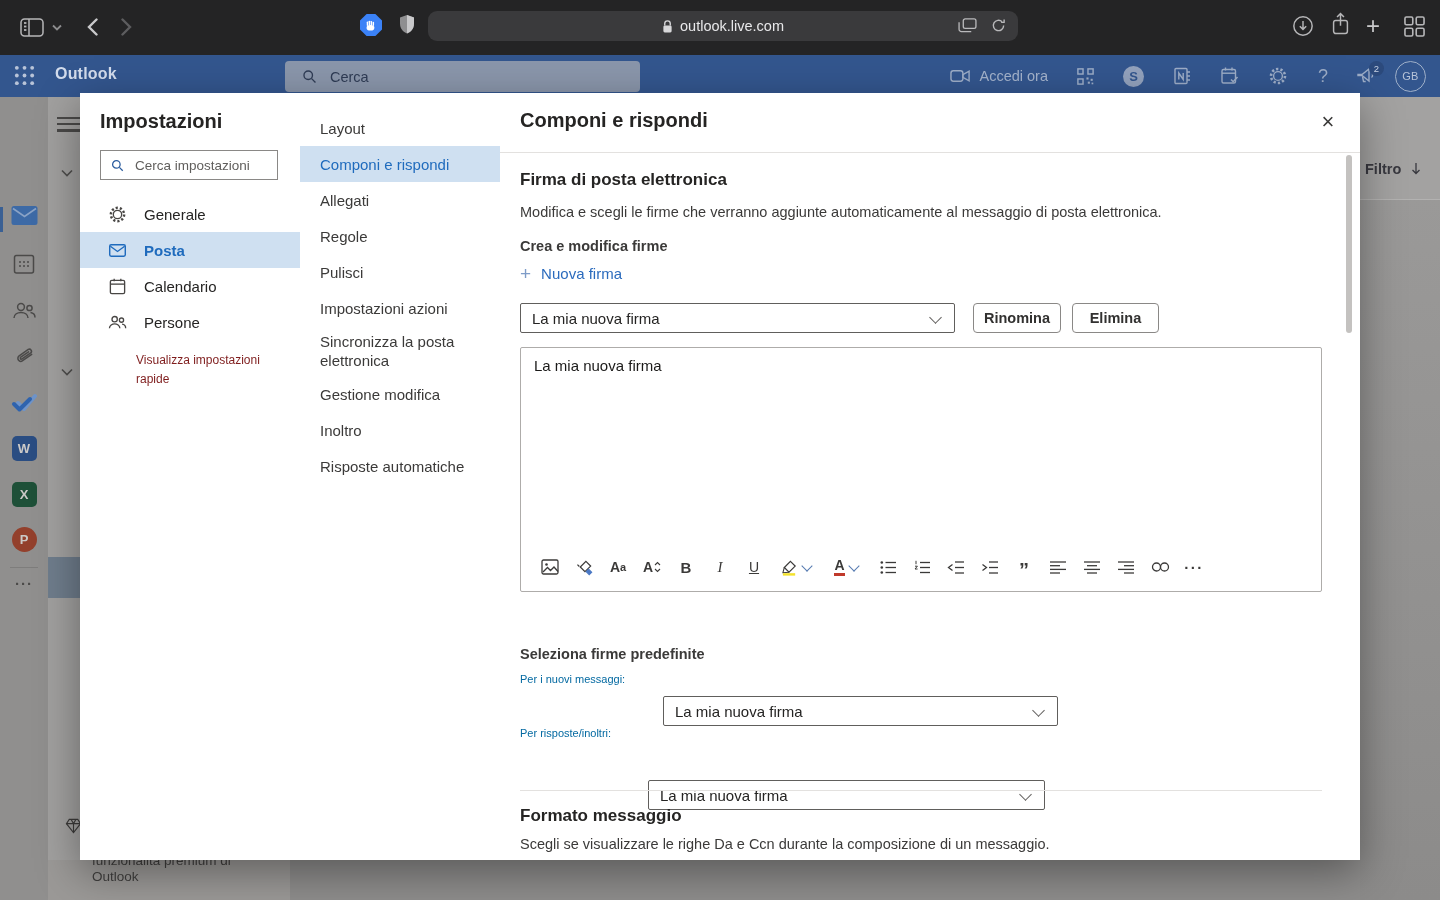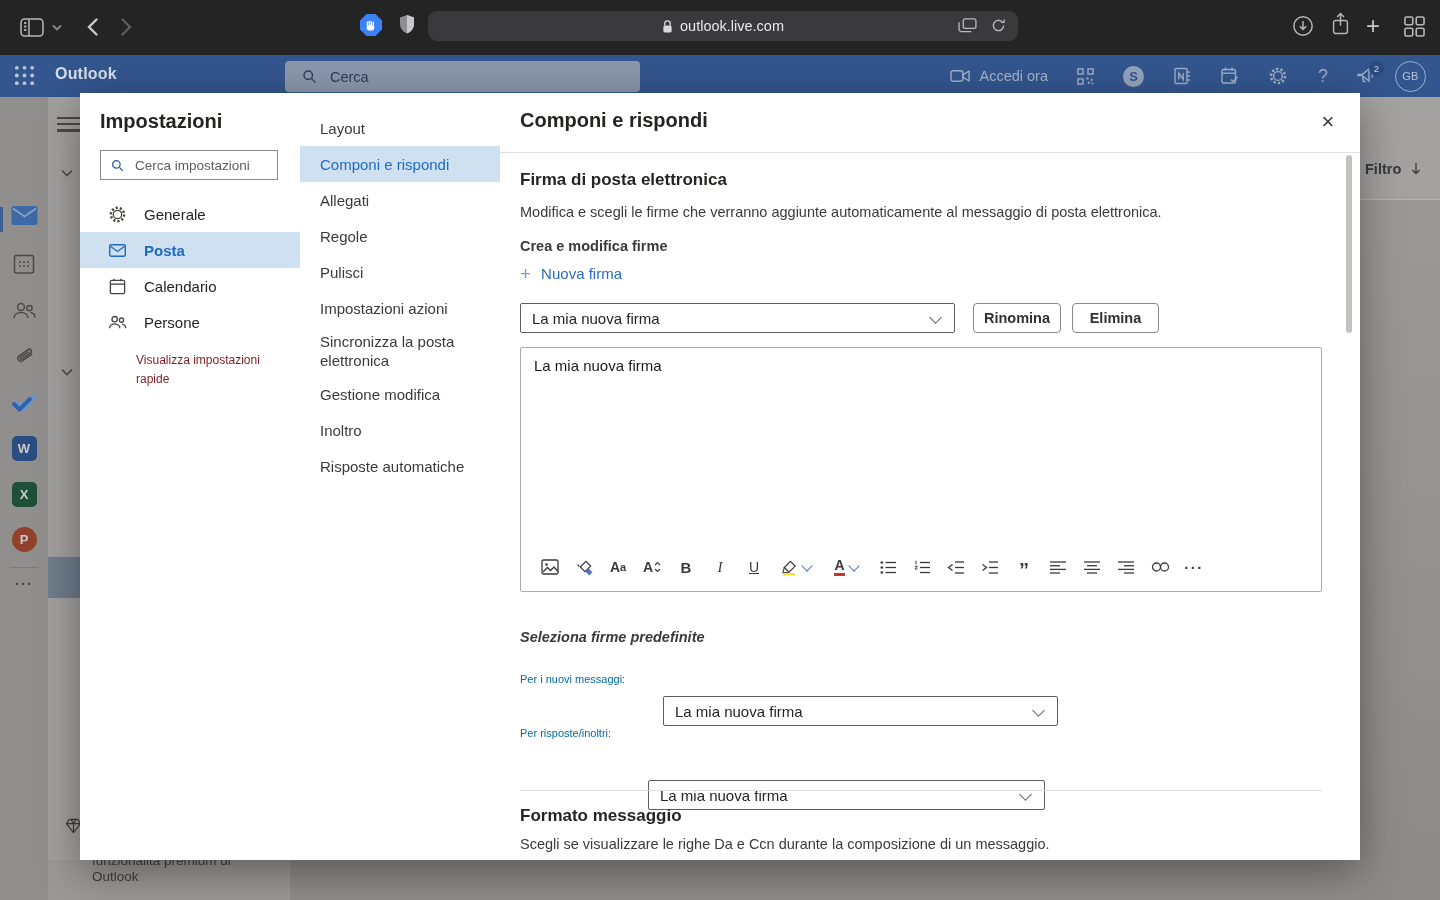--- a/index.html
+++ b/index.html
@@ -570,21 +570,21 @@
         <span class="tb">
           <svg width="19" height="12" viewBox="0 0 19 12" fill="none" stroke="#3b3a39" stroke-width="1.3">
             <circle cx="5.5" cy="6" r="4"></circle>
               <circle cx="13.5" cy="6" r="4"></circle>
           </svg>
         </span>
         <span class="tb" style="font-size:15px;font-weight:700;letter-spacing:1.5px;">···</span>
       </div>
     </div>
 
-    <div class="abs h3" style="left:20px;top:536px;font-style:italic;">Seleziona firme predefinite</div>
+    <div class="abs h3" style="left:20px;top:553px;">Seleziona firme predefinite</div>
 
     <div class="abs def-label" style="left:20px;top:580px;">Per i nuovi messaggi:</div>
     <div class="abs selbox" style="left:163px;top:573px;width:395px;">
       <span>La mia nuova firma</span>
       <span class="sel-chev"></span>
     </div>
 
     <div class="abs def-label" style="left:20px;top:634px;">Per risposte/inoltri:</div>
     <div class="abs selbox" style="left:148px;top:627px;width:397px;">
       <span>La mia nuova firma</span>

